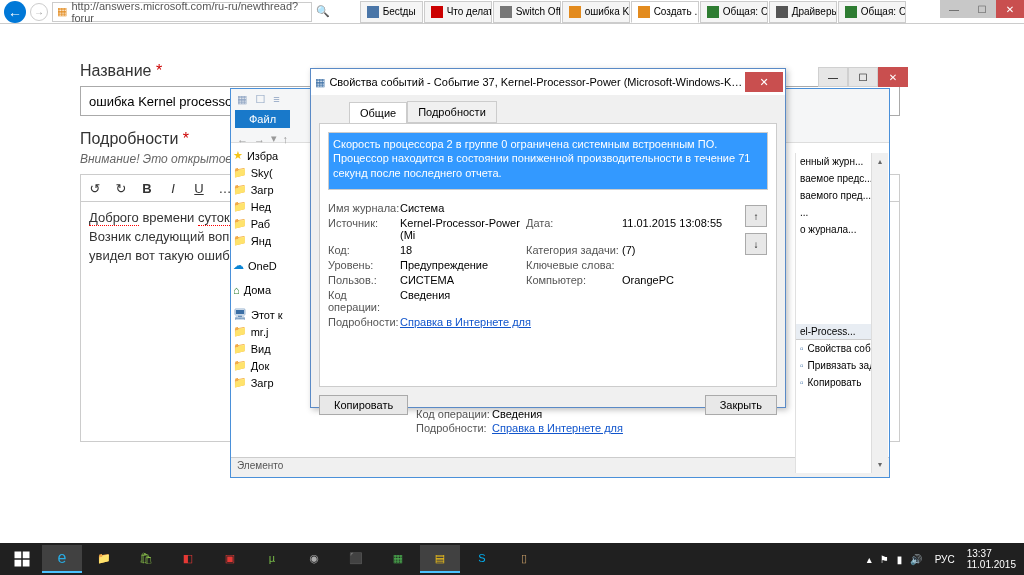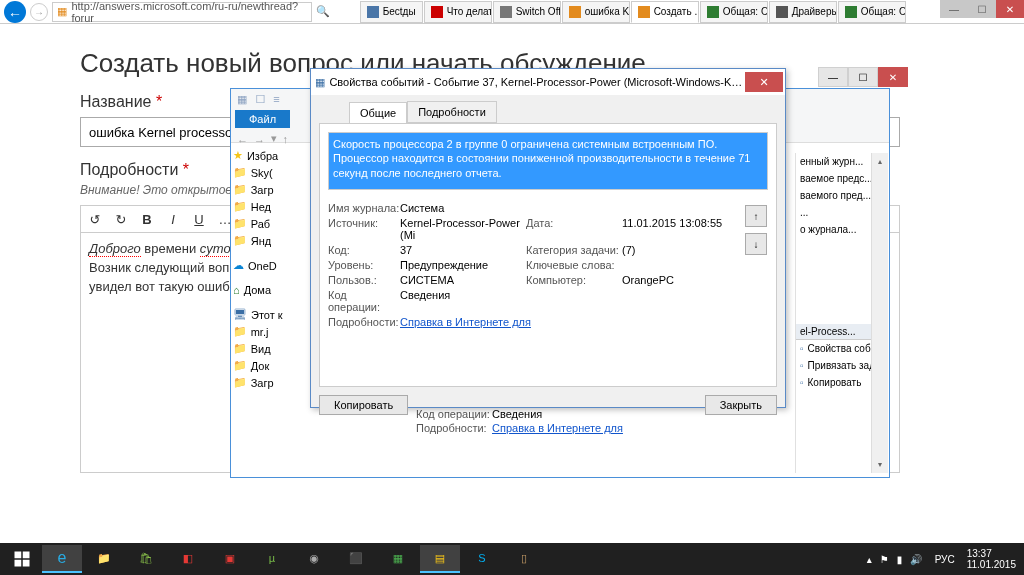--- a/index.html
+++ b/index.html
@@ -27,21 +27,21 @@
 .page { padding: 24px 80px 0; color: #333; }
 .page-title { font-size: 26px; font-weight: 300; color: #333; }
 .lbl { font-size: 16px; margin-top: 14px; }
 .req { color: #c00; }
 .input-title { width: 820px; height: 30px; border: 1px solid #aaa; margin-top: 6px; padding: 4px 8px; font-size: 13px; }
 .sub-note { font-style: italic; font-size: 12px; color: #666; margin-top: 4px; }
 .editor-toolbar { margin-top: 8px; border: 1px solid #ccc; display: flex; align-items: center; gap: 2px; padding: 2px; width: 820px; }
 .ed-btn { width: 24px; height: 22px; display: flex; align-items: center; justify-content: center; border: 1px solid transparent; font-size: 13px; }
 .editor-body { border: 1px solid #ccc; border-top: none; width: 820px; height: 240px; padding: 8px; font-size: 13px; }
 .editor-body p { margin-bottom: 4px; }
-.underline-red { border-bottom: 1px dotted red; font-style: italic; }
+.underline-red { border-bottom: 1px dotted red; }
 
 
 .explorer-win { position: absolute; left: 230px; top: 88px; width: 660px; height: 390px; background: #fff; border: 1px solid #4a90d9; z-index: 5; }
 .explorer-controls { position: absolute; top: 66px; right: 3px; display: flex; z-index: 6; }
 .ev-ctl { width: 30px; height: 20px; background: #e6e6e6; border: 1px solid #d0d0d0; display: flex; align-items: center; justify-content: center; font-size: 10px; }
 .ev-ctl.close2 { background: #c94f4f; color: #fff; border-color: #c94f4f; }
 .explorer-toolbar { height: 54px; background: #f5f6f7; border-bottom: 1px solid #ddd; }
 .explorer-filetab { display: inline-block; background: #1979ca; color: #fff; padding: 3px 14px; margin: 4px 0 0 4px; font-size: 11px; }
 .explorer-navrow { display: flex; align-items: center; gap: 6px; padding: 4px 6px; }
 .explorer-sidebar { width: 68px; float: left; padding: 4px 2px; font-size: 11px; }
@@ -145,21 +145,20 @@
       </div>
     </div>
   <div class="ie-right-icons">
     <span>⌂</span>
     <span>★</span>
     <span>⚙</span>
   </div>
 </div>
 
 <div class="page">
-  <div class="page-title">Создать новый вопрос или начать обсуждение</div>
   <div class="lbl"><span>Название</span> <span class="req">*</span></div>
   <input class="input-title" value="ошибка Kernel processor р" style="">
   <div class="lbl"><span>Подробности</span> <span class="req">*</span></div>
   <div class="sub-note">Внимание! Это открытое сообщество. Не публикуйте ваши личные данные (адрес электронной почты, номер</div>
   <div class="editor-toolbar">
     <div class="ed-btn">↺</div>
     <div class="ed-btn">↻</div>
     <div class="ed-btn" style="font-weight:bold">B</div>
     <div class="ed-btn" style="font-style:italic">I</div>
     <div class="ed-btn" style="text-decoration:underline">U</div>
@@ -247,20 +246,21 @@
         <div class="side-item">
           <span style="color:#f5c518">📁</span>
           <span>Док</span>
         </div>
         <div class="side-item">
           <span style="color:#f5c518">📁</span>
           <span>Загр</span>
         </div>
       </div>
   </div>
+  <div class="statusbar">Элементо</div>
 
   <div class="right-panel" style="height:320px">
     <div class="scroll-v" style="right:-1px">
       <div class="scroll-up">▴</div>
       <div class="scroll-dn" style="position:absolute;bottom:0;width:100%">▾</div>
     </div>
     <div id="rtop">
         <div class="it">
           <span>енный журн...</span>
         </div>
@@ -326,21 +326,21 @@
     <div class="dlg-grid">
       <span class="k">Имя журнала:</span>
         <span>Система</span>
         <span></span>
         <span></span>
       <span class="k">Источник:</span>
         <span>Kernel-Processor-Power (Mi</span>
         <span class="k">Дата:</span>
         <span>11.01.2015 13:08:55</span>
       <span class="k">Код:</span>
-        <span>37</span>
+        <span>18</span>
         <span class="k">Категория задачи:</span>
         <span>(7)</span>
       <span class="k">Уровень:</span>
         <span>Предупреждение</span>
         <span class="k">Ключевые слова:</span>
         <span></span>
       <span class="k">Пользов.:</span>
         <span>СИСТЕМА</span>
         <span class="k">Компьютер:</span>
         <span>OrangePC</span>

